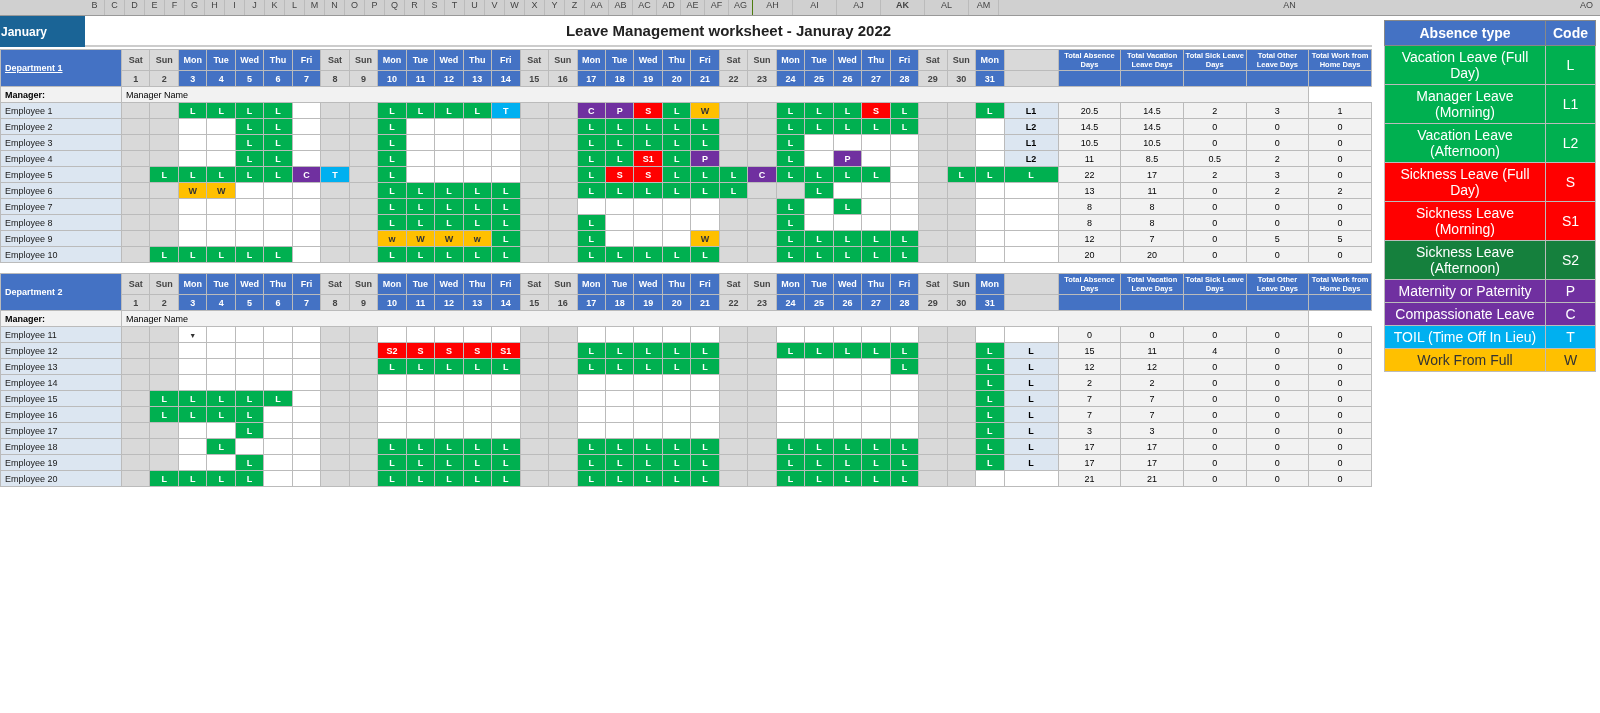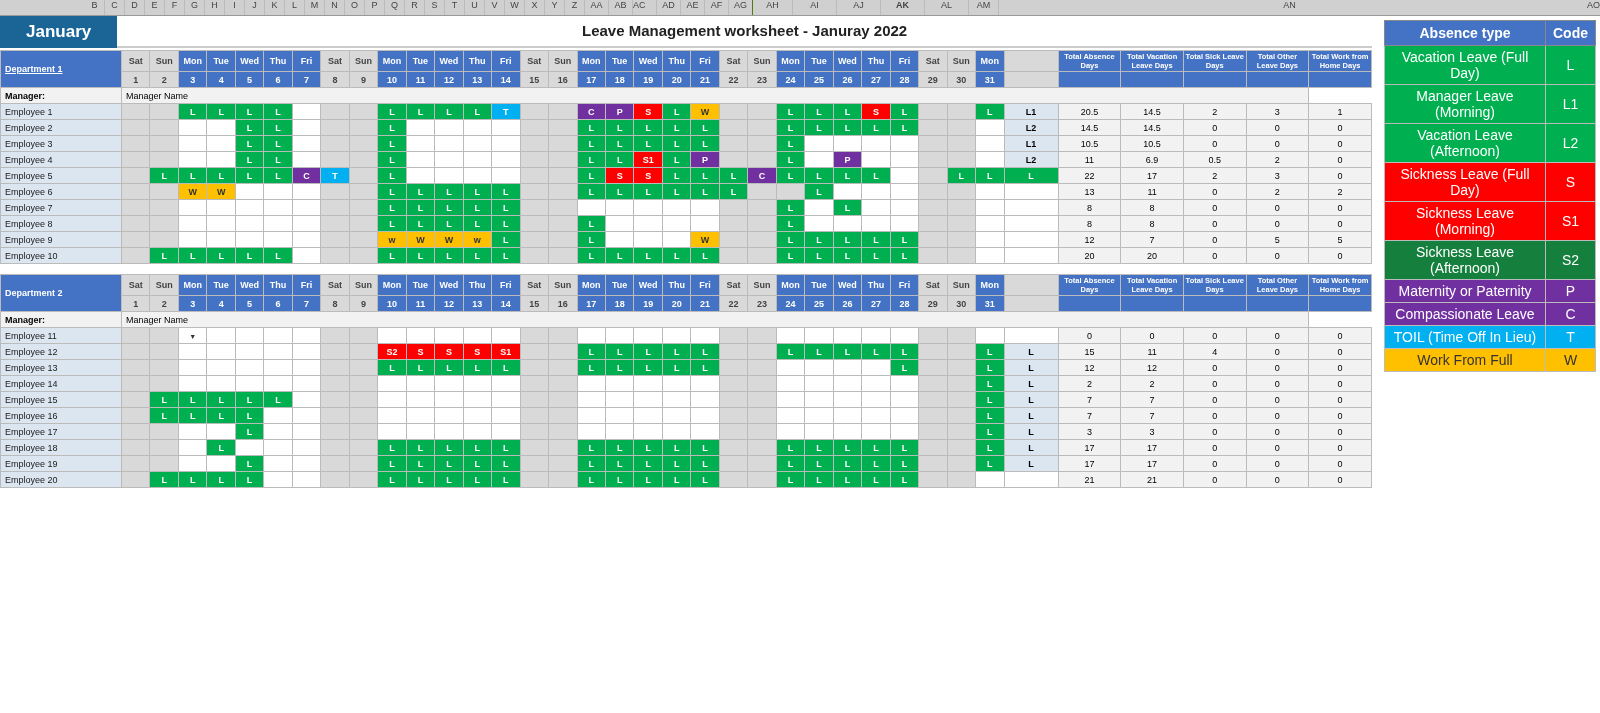--- a/index.html
+++ b/index.html
@@ -151,41 +151,41 @@
     <span style="width:20px;text-align:center;border-right:1px solid #bbb;color:#444;">S</span>
     <span style="width:20px;text-align:center;border-right:1px solid #bbb;color:#444;">T</span>
     <span style="width:20px;text-align:center;border-right:1px solid #bbb;color:#444;">U</span>
     <span style="width:20px;text-align:center;border-right:1px solid #bbb;color:#444;">V</span>
     <span style="width:20px;text-align:center;border-right:1px solid #bbb;color:#444;">W</span>
     <span style="width:20px;text-align:center;border-right:1px solid #bbb;color:#444;">X</span>
     <span style="width:20px;text-align:center;border-right:1px solid #bbb;color:#444;">Y</span>
     <span style="width:20px;text-align:center;border-right:1px solid #bbb;color:#444;">Z</span>
     <span style="width:24px;text-align:center;border-right:1px solid #bbb;color:#444;">AA</span>
     <span style="width:24px;text-align:center;border-right:1px solid #bbb;color:#444;">AB</span>
-    <span style="width:24px;border-right:1px solid #bbb;color:#444;">AC</span>
+    <span style="width:24px;text-align:center;border-right:1px solid #bbb;color:#444;">AC</span>
     <span style="width:24px;text-align:center;border-right:1px solid #bbb;color:#444;">AD</span>
     <span style="width:24px;text-align:center;border-right:1px solid #bbb;color:#444;">AE</span>
     <span style="width:24px;text-align:center;border-right:1px solid #bbb;color:#444;">AF</span>
     <span style="width:24px;text-align:center;border-right:1px solid #4d7c0f;color:#444;">AG</span>
     <span style="width:40px;text-align:center;border-right:1px solid #bbb;color:#444;">AH</span>
     <span style="width:44px;text-align:center;border-right:1px solid #bbb;color:#444;">AI</span>
     <span style="width:44px;text-align:center;border-right:1px solid #bbb;color:#444;">AJ</span>
     <span style="width:44px;text-align:center;border-right:1px solid #bbb;color:#444;font-weight:bold;">AK</span>
     <span style="width:44px;text-align:center;border-right:1px solid #bbb;color:#444;">AL</span>
     <span style="width:30px;text-align:center;border-right:1px solid #bbb;color:#444;">AM</span>
     <span style="flex:1;text-align:center;color:#444;">AN</span>
-    <span style="width:20px;text-align:right;color:#444;">AO</span>
+    <span style="width:20px;text-align:left;color:#444;">AO</span>
   </div>
 
   <div style="display:flex;">
 
     <div style="flex:1;">
 
       <div style="display:flex; align-items:stretch; margin-bottom:2px;">
-        <div style="background:#1a6496;color:white;font-weight:bold;font-size:17px;padding:6px 26px;min-width:85px;display:flex;align-items:center;">January</div>
+        <div style="background:#1a6496;color:white;font-weight:bold;font-size:12px;padding:6px 1px;min-width:85px;display:flex;align-items:center;">January</div>
         <div style="flex:1;text-align:center;font-size:15px;font-weight:bold;color:#222;padding:6px;border-bottom:2px solid #ccc;">Leave Management worksheet - Januray 2022</div>
       </div>
 
       <div class="dept-section" style="margin-bottom:10px;">
         <table class="leave-table" style="width:100%;">
           <thead>
             <tr>
               <th class="row-header" rowspan="2" style="width:85px;text-decoration:underline;">Department 1</th>
               <th class="day-header" style="background:#d9d9d9;color:#444;width:20px;">Sat</th>
               <th class="day-header" style="background:#d9d9d9;color:#444;width:20px;">Sun</th>
@@ -423,21 +423,21 @@
               <td class="cell-L">L</td>
               <td class="cell-empty"></td>
               <td class="cell-P">P</td>
               <td class="cell-empty"></td>
               <td class="cell-empty"></td>
               <td class="cell-weekend"></td>
               <td class="cell-weekend"></td>
               <td class="cell-empty"></td>
               <td class="cell-code">L2</td>
               <td class="num-cell">11</td>
-              <td class="num-cell">6.9</td>
+              <td class="num-cell">8.5</td>
               <td class="num-cell">0.5</td>
               <td class="num-cell">2</td>
               <td class="num-cell">0</td>
             </tr>
 
             <tr>
               <td class="emp-name">Employee 5</td>
               <td class="cell-weekend"></td>
               <td class="cell-L">L</td>
               <td class="cell-L">L</td>

